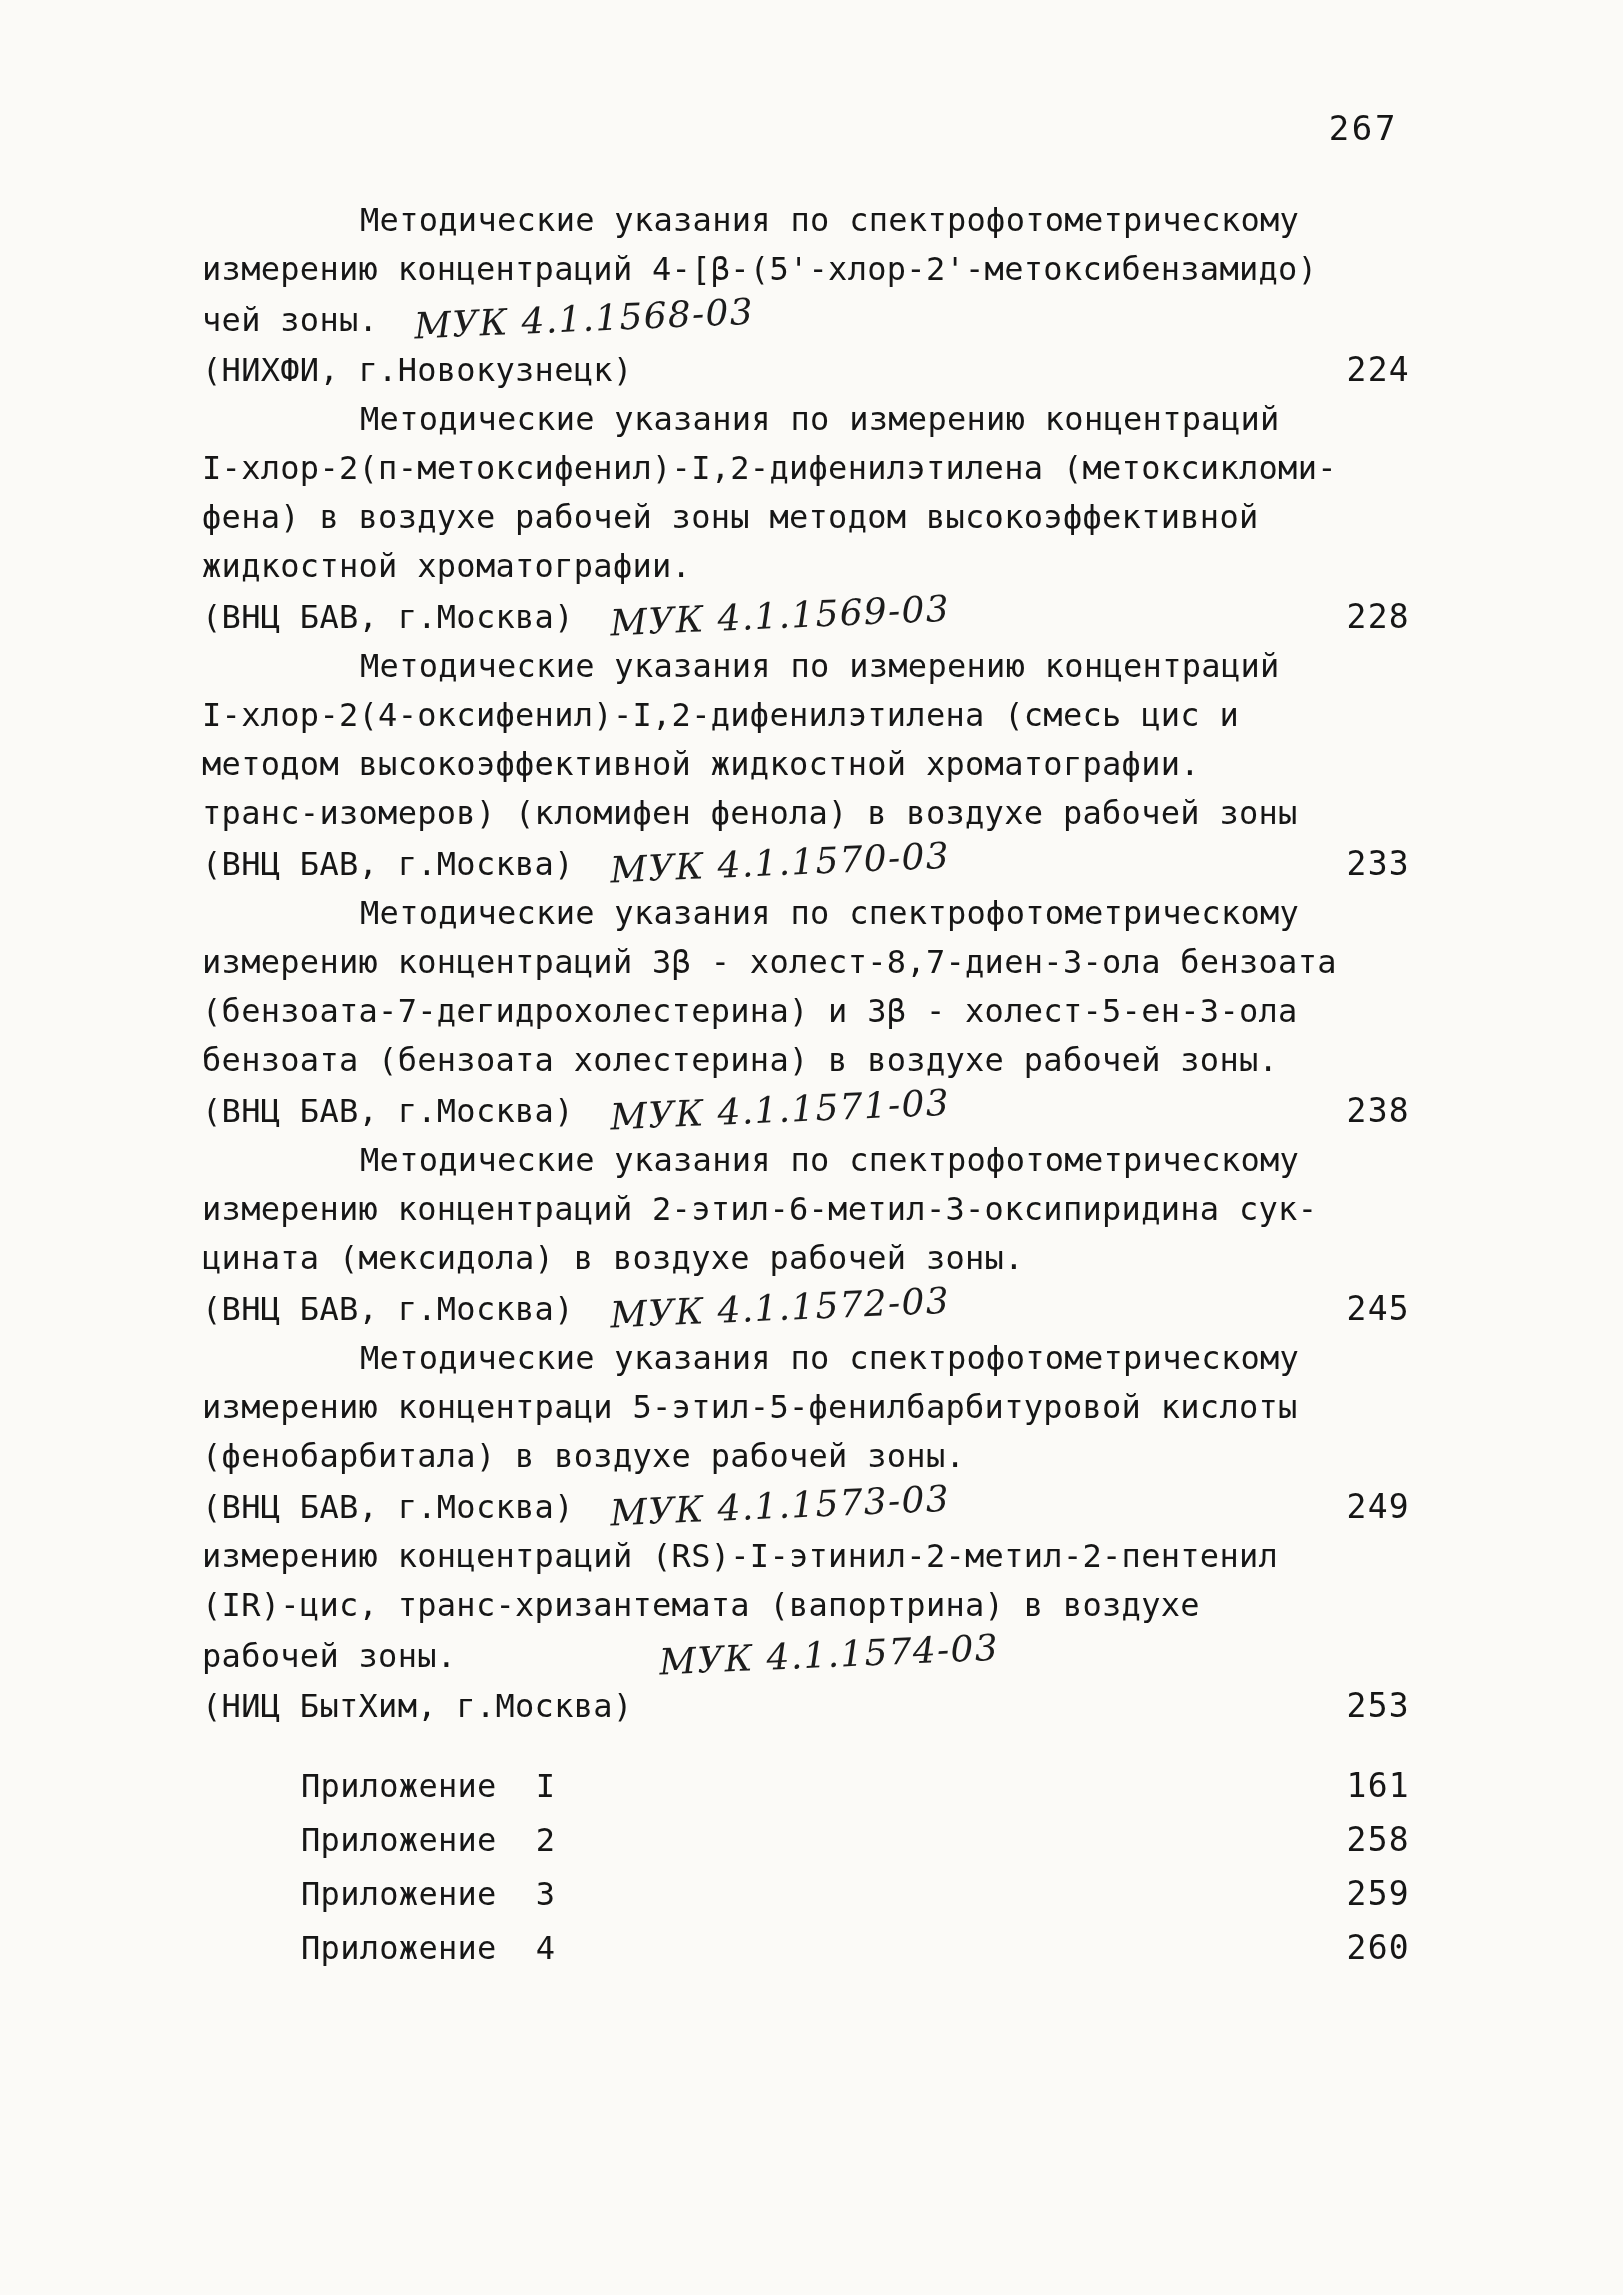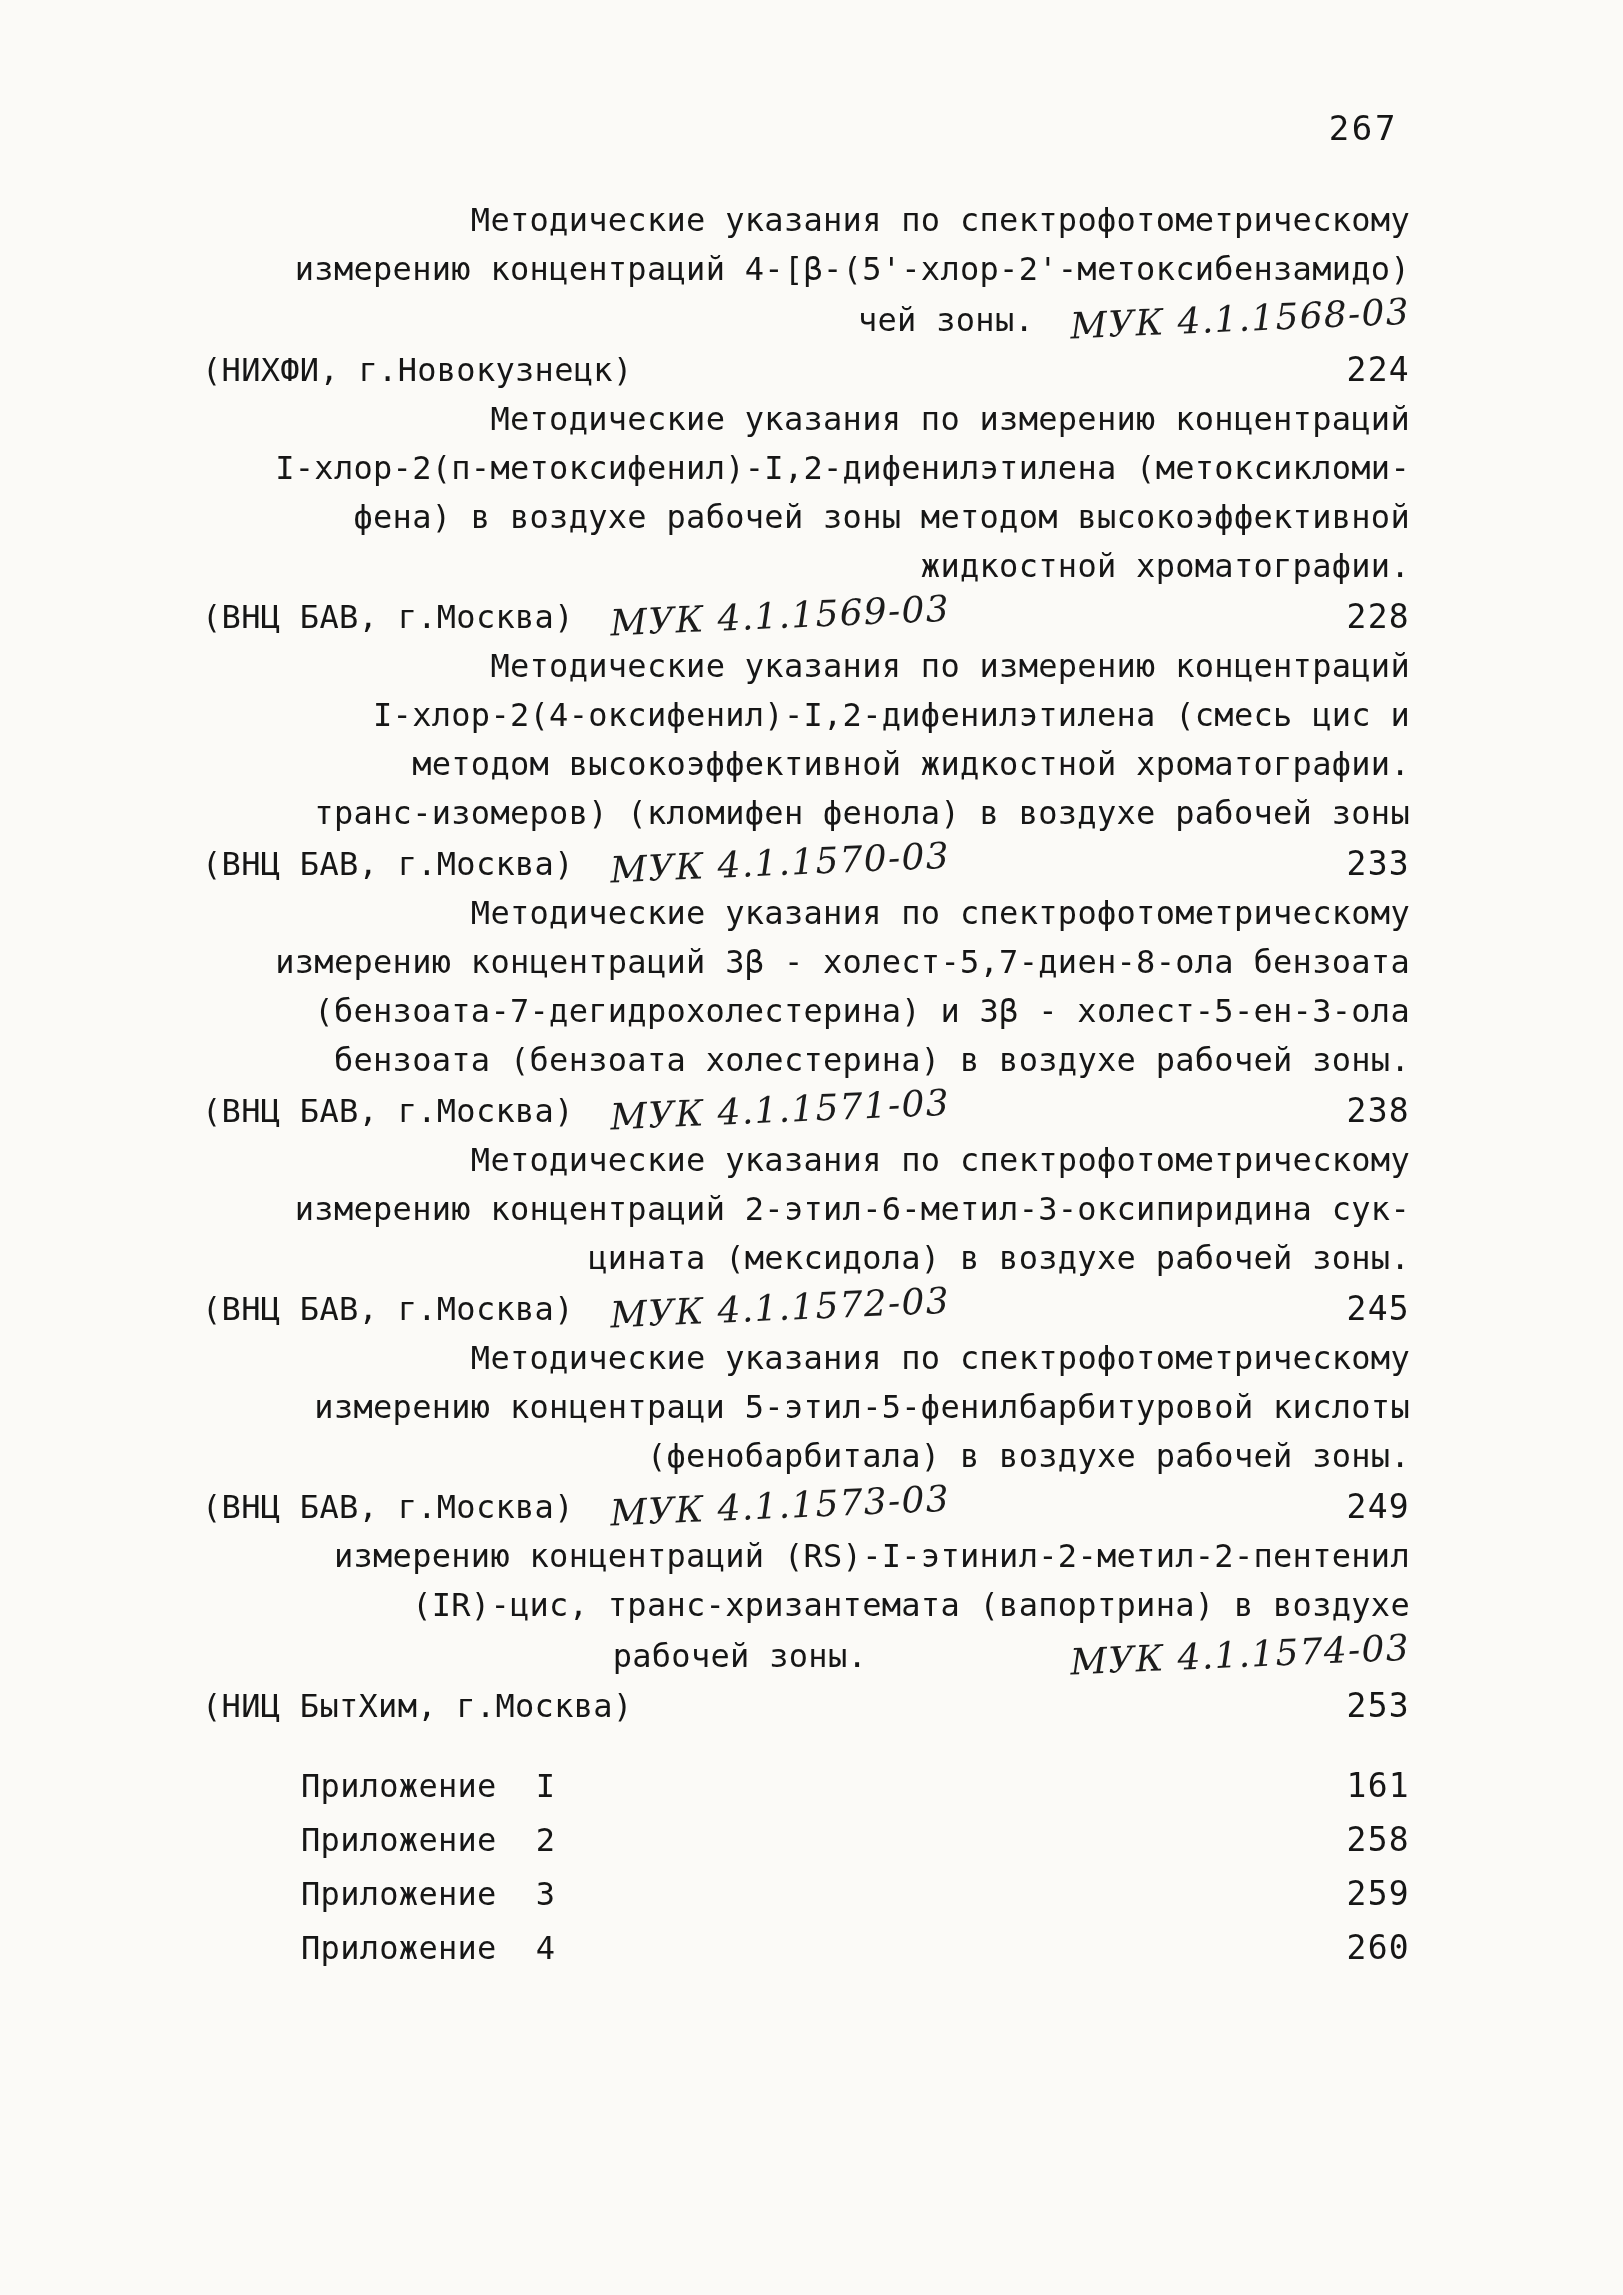--- a/index.html
+++ b/index.html
@@ -4,21 +4,20 @@
   <style>
     html, body { margin: 0; padding: 0; background: #6b6b6b; }
     .sheet {
       position: relative;
       width: 1624px;
       height: 2295px;
       background: #fbfaf7;
       color: #161616;
       font-family: "DejaVu Sans Mono", "Liberation Mono", monospace;
       overflow: hidden;
-      text-align: right;
     }
     .corner-page-number {
       position: absolute;
       top: 108px;
       right: 226px;
       font-size: 34px;
       letter-spacing: 2.6px;
     }
     .content {
       position: absolute;
@@ -94,21 +93,21 @@
       <div class="line">методом высокоэффективной жидкостной хроматографии.</div>
       <div class="line">транс-изомеров) (кломифен фенола) в воздухе рабочей зоны</div>
       <div class="line row">
         <span class="orgline"><span>(ВНЦ БАВ, г.Москва)</span><span class="hw">МУК 4.1.1570-03</span></span>
         <span class="pageno">233</span>
       </div>
     </div>
 
     <div class="entry">
       <div class="line indent">Методические указания по спектрофотометрическому</div>
-      <div class="line">измерению концентраций 3β - холест-5,7-диен-8-ола бензоата</div>
+      <div class="line">измерению концентраций 3β - холест-8,7-диен-3-ола бензоата</div>
       <div class="line">(бензоата-7-дегидрохолестерина) и 3β - холест-5-ен-3-ола</div>
       <div class="line">бензоата (бензоата холестерина) в воздухе рабочей зоны.</div>
       <div class="line row">
         <span class="orgline"><span>(ВНЦ БАВ, г.Москва)</span><span class="hw">МУК 4.1.1571-03</span></span>
         <span class="pageno">238</span>
       </div>
     </div>
 
     <div class="entry">
       <div class="line indent">Методические указания по спектрофотометрическому</div>

